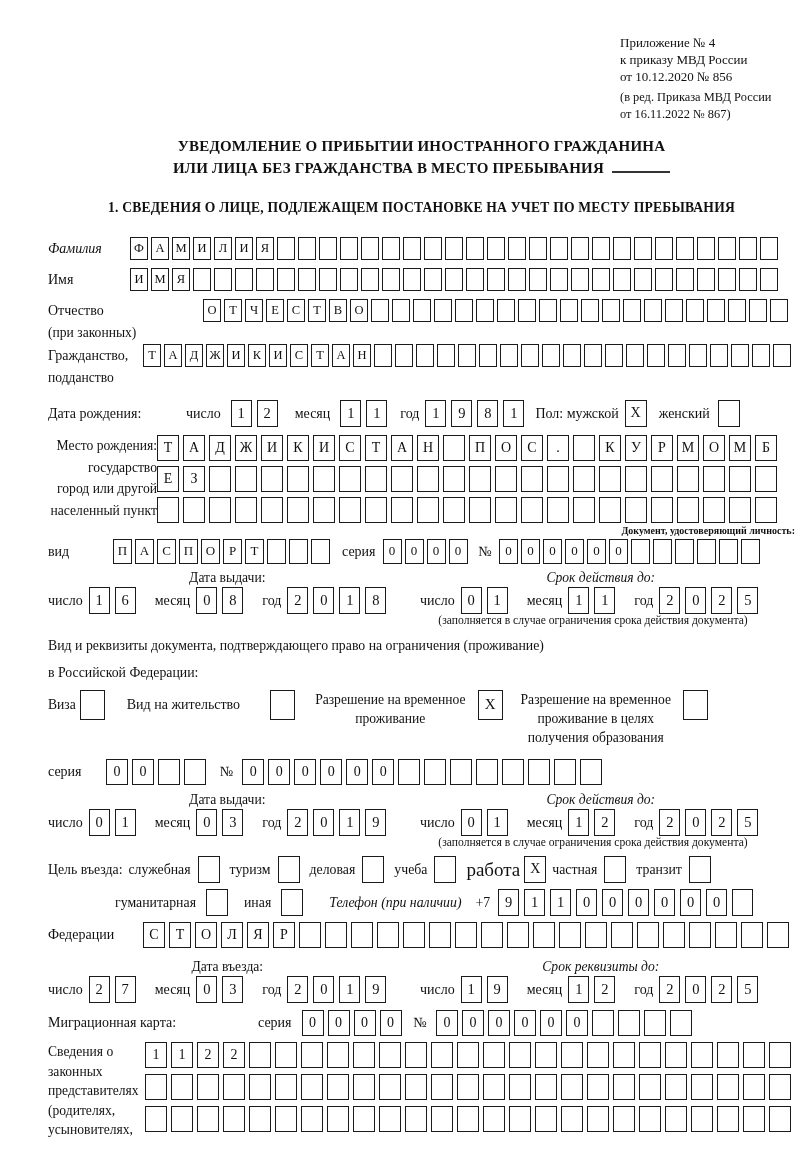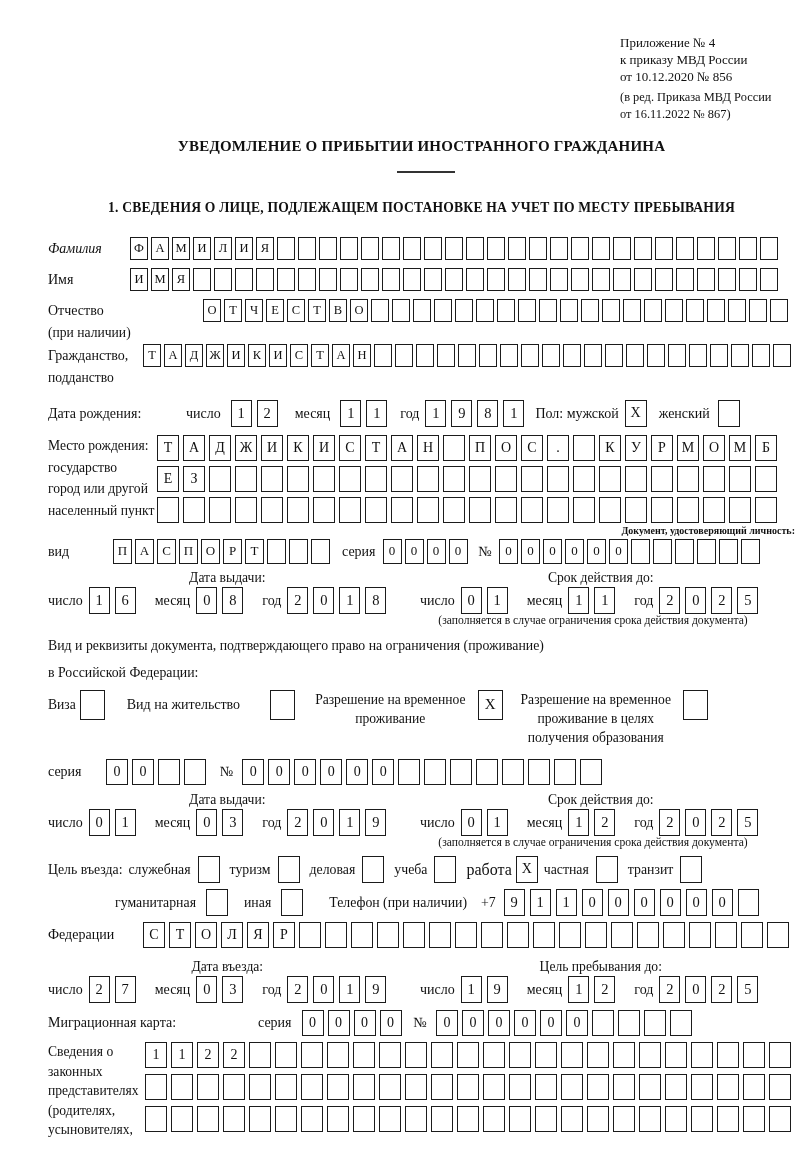--- a/index.html
+++ b/index.html
@@ -30,45 +30,45 @@
   .cells-dt .cell{width:21px;height:27px;margin-right:5px;font-size:14.5px;line-height:24px;}
   .cb .cell{width:25px;height:30px;font-size:15px;line-height:27px;margin-right:0;}
   .cb2 .cell{width:22px;height:27px;font-size:14px;line-height:24px;margin-right:0;}
 
   .mt{margin-top:7px;}
   .dhalf{display:flex;align-items:flex-start;}
   .dhalf .lab{margin-right:6px;line-height:27px;}
   .dhalf .cells{margin-right:14px;}
   .dl-row{display:flex;font-size:13.6px;font-weight:normal;}
   .dl-left{width:360px;text-align:center;}
-  .dl-right{width:390px;text-align:center;}
+  .dl-right{width:390px;text-align:center;font-style:italic;}
   .footnote{font-size:11.6px;margin-left:335px;width:420px;text-align:center;}
   .center-bold{text-align:right;font-weight:bold;font-size:10px;}
   .visa-lines{font-size:13.6px;line-height:19px;text-align:center;}
   .rep-lab{font-size:13.6px;line-height:19.5px;width:97px;flex:none;}
-  .bp-lab{font-size:13.6px;line-height:21.5px;width:109px;flex:none;}
+  .bp-lab{font-size:13.6px;line-height:21.5px;width:109px;flex:none;text-align:right;}
 </style>
 </head>
 <body>
 
 <div class="page">
 
   <div class="annex">
     <div>Приложение № 4</div>
     <div>к приказу МВД России</div>
     <div>от 10.12.2020 № 856</div>
     <div class="rev">
       <div>(в ред. Приказа МВД России</div>
       <div>от 16.11.2022 № 867)</div>
     </div>
   </div>
 
   <div class="title">
     <div>УВЕДОМЛЕНИЕ О ПРИБЫТИИ ИНОСТРАННОГО ГРАЖДАНИНА</div>
-    <div><span class="blank-line"></span></div>
+    <div><span>ИЛИ ЛИЦА БЕЗ ГРАЖДАНСТВА В МЕСТО ПРЕБЫВАНИЯ</span><span class="blank-line"></span></div>
   </div>
 
   <div class="sec-head">1. СВЕДЕНИЯ О ЛИЦЕ, ПОДЛЕЖАЩЕМ ПОСТАНОВКЕ НА УЧЕТ ПО МЕСТУ ПРЕБЫВАНИЯ</div>
 
   <div class="frow" style="margin-top:21px;">
     <span class="lab" style="width:82px;font-style:italic;">Фамилия</span>
     <span class="cells cells-sm">
         <span class="cell">Ф</span>
         <span class="cell">А</span>
         <span class="cell">М</span>
@@ -136,21 +136,21 @@
         <span class="cell"></span>
         <span class="cell"></span>
         <span class="cell"></span>
         <span class="cell"></span>
       </span>
   </div>
 
   <div class="frow mt">
     <span style="width:155px;flex:none;">
       <span class="lab">Отчество</span><br>
-      <span class="lab2">(при наличии)</span>
+      <span class="lab2">(при законных)</span>
     </span>
     <span class="cells cells-sm">
         <span class="cell">О</span>
         <span class="cell">Т</span>
         <span class="cell">Ч</span>
         <span class="cell">Е</span>
         <span class="cell">С</span>
         <span class="cell">Т</span>
         <span class="cell">В</span>
         <span class="cell">О</span>
@@ -542,21 +542,21 @@
         <span class="cell"></span>
       </span>
     <span class="lab" style="font-size:13.8px;line-height:27px;margin:0 7px 0 10px;">деловая</span>
     <span class="cells cb2">
         <span class="cell"></span>
       </span>
     <span class="lab" style="font-size:13.8px;line-height:27px;margin:0 7px 0 10px;">учеба</span>
     <span class="cells cb2">
         <span class="cell"></span>
       </span>
-    <span class="lab" style="font-size:16px;line-height:27px;margin:0 4px 0 10px;">работа</span>
+    <span class="lab" style="font-size:19px;line-height:27px;margin:0 4px 0 10px;">работа</span>
     <span class="cells cb2">
         <span class="cell">X</span>
       </span>
     <span class="lab" style="font-size:13.8px;line-height:27px;margin:0 7px 0 6px;">частная</span>
     <span class="cells cb2">
         <span class="cell"></span>
       </span>
     <span class="lab" style="font-size:13.8px;line-height:27px;margin:0 7px 0 10px;">транзит</span>
     <span class="cells cb2">
         <span class="cell"></span>
@@ -565,21 +565,21 @@
 
   <div class="frow" style="margin-top:6px;margin-left:67px;">
     <span class="lab" style="font-size:13.8px;line-height:27px;margin-right:10px;">гуманитарная</span>
     <span class="cells cb2">
         <span class="cell"></span>
       </span>
     <span class="lab" style="font-size:13.8px;line-height:27px;margin:0 10px 0 16px;">иная</span>
     <span class="cells cb2">
         <span class="cell"></span>
       </span>
-    <span class="lab" style="font-size:13.8px;line-height:27px;margin:0 14px 0 26px;">Телефон (при наличии)</span>
+    <span class="lab" style="font-size:13.8px;line-height:27px;margin:0 14px 0 26px;font-style:italic;">Телефон (при наличии)</span>
     <span class="lab" style="font-size:13.8px;line-height:27px;margin-right:8px;">+7</span>
     <span class="cells cells-dt">
         <span class="cell">9</span>
         <span class="cell">1</span>
         <span class="cell">1</span>
         <span class="cell">0</span>
         <span class="cell">0</span>
         <span class="cell">0</span>
         <span class="cell">0</span>
         <span class="cell">0</span>
@@ -614,21 +614,21 @@
         <span class="cell"></span>
         <span class="cell"></span>
         <span class="cell"></span>
         <span class="cell"></span>
         <span class="cell"></span>
       </span>
   </div>
 
   <div class="dl-row" style="margin-top:11px;">
     <span class="dl-left">Дата въезда:</span>
-    <span class="dl-right">Цель пребывания до:</span>
+    <span class="dl-right">Срок реквизиты до:</span>
   </div>
   <div class="frow" style="margin-top:1px;">
     <div class="dhalf" style="width:372px;">
       <span class="lab">число</span>
       <span class="cells cells-dt">
           <span class="cell">2</span>
           <span class="cell">7</span>
         </span>
       <span class="lab">месяц</span>
       <span class="cells cells-dt">

